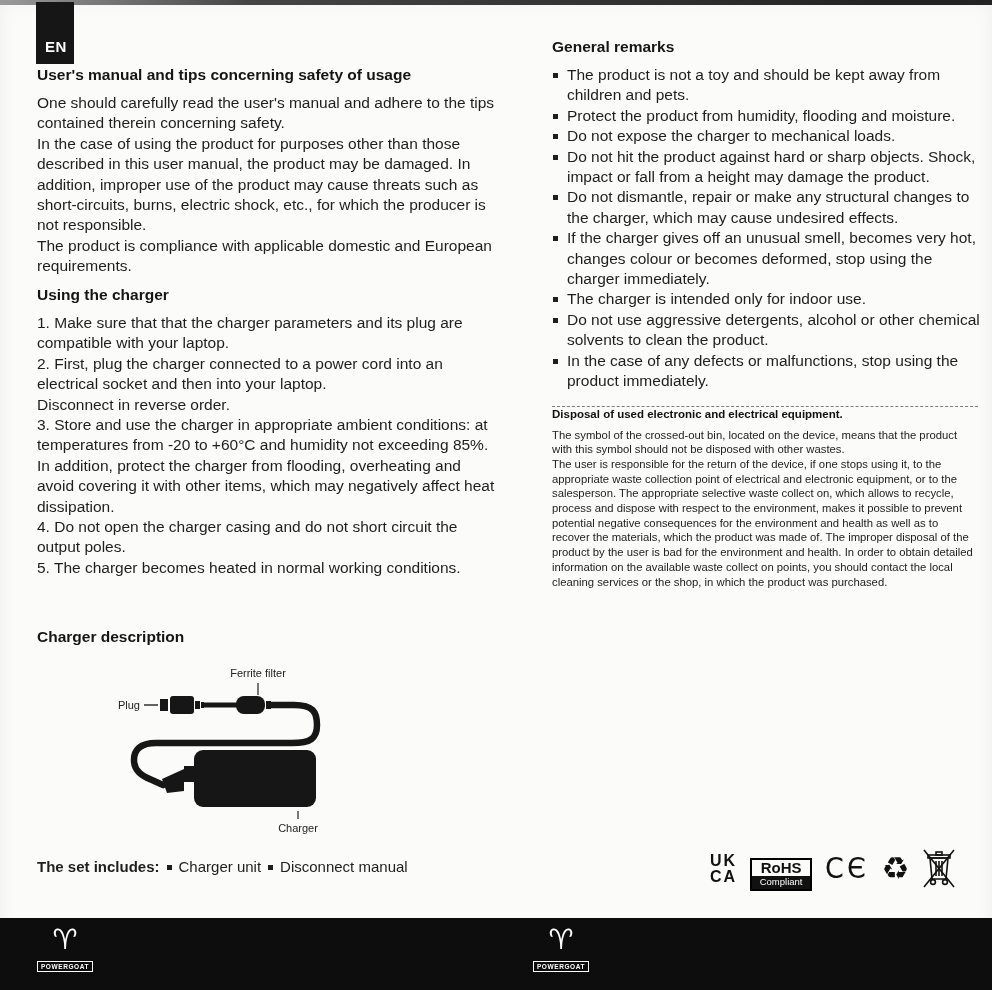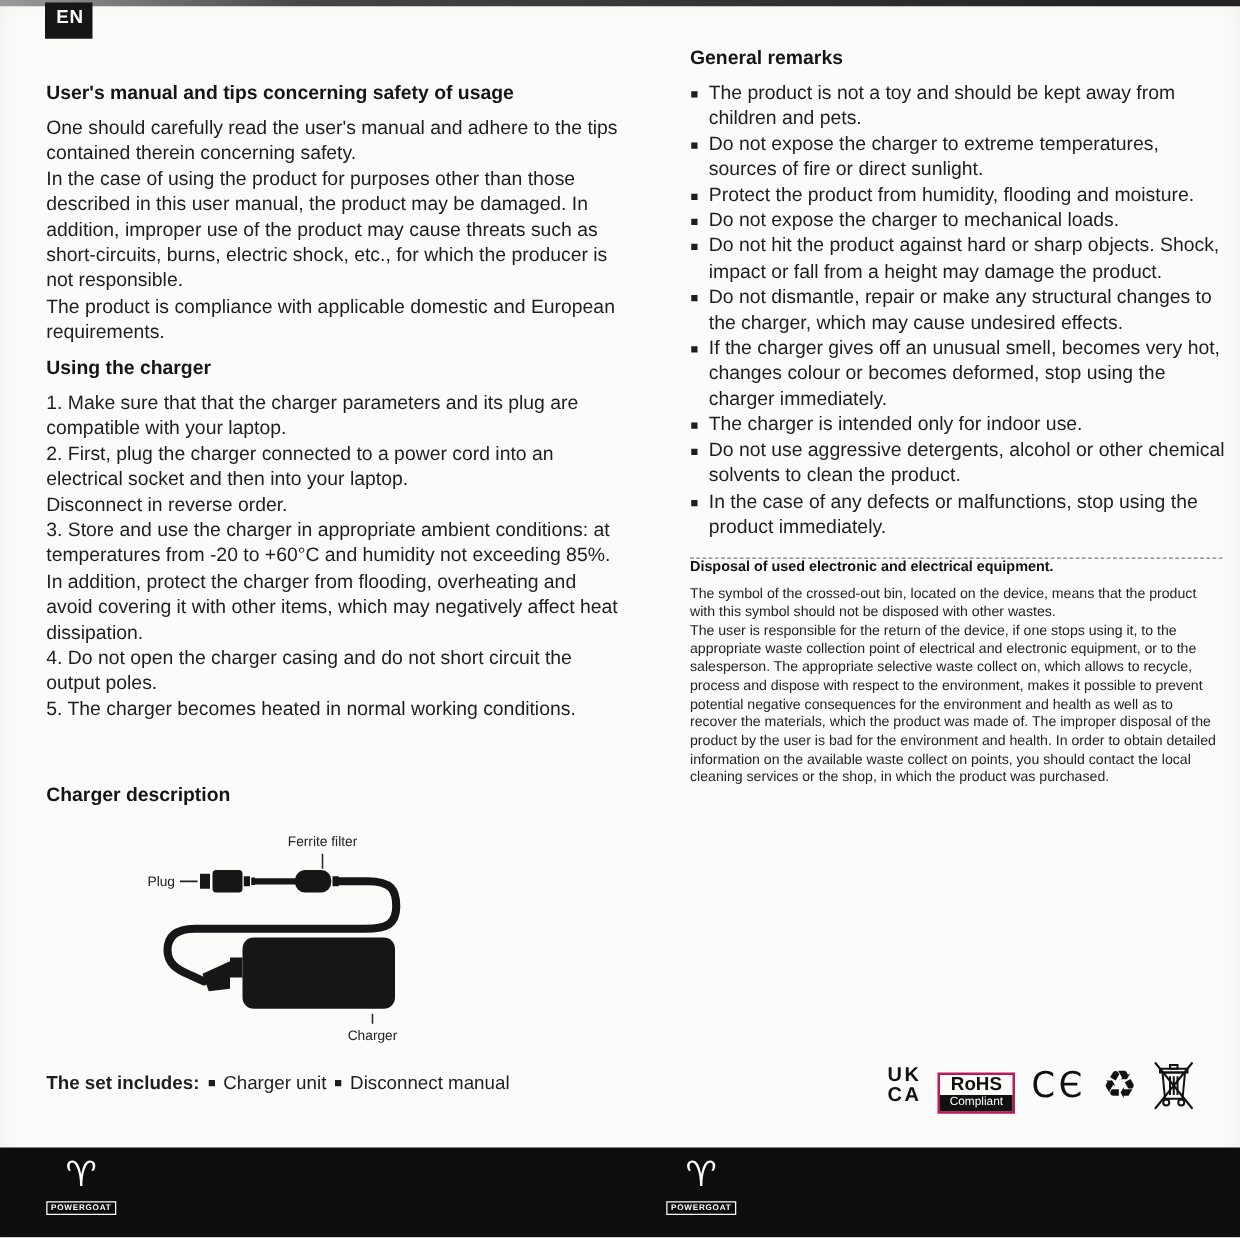--- a/index.html
+++ b/index.html
@@ -4,21 +4,21 @@
 <style>
   html,body{margin:0;padding:0;background:#e9e9e7;}
   .page{
     position:relative; width:992px; height:990px; overflow:hidden;
     background:#fbfbf9; color:#1e1e1e;
     font-family:"Liberation Sans", sans-serif;
     box-shadow:inset 0 0 18px rgba(0,0,0,.06);
   }
   .topstrip{position:absolute;top:0;left:0;width:992px;height:5px;
     background:linear-gradient(90deg,#9a9a9a,#454545 25%,#232323 90%);}
-  .en-badge{position:absolute;left:36px;top:2px;width:38px;height:29px;background:#161616;
+  .en-badge{position:absolute;left:36px;top:2px;width:38px;height:62px;background:#161616;
     color:#fff;font-weight:bold;font-size:15px;display:flex;align-items:flex-end;
     padding:0 0 9px 9px;box-sizing:border-box;letter-spacing:.5px;}
   .h-big{font-weight:bold;font-size:15.5px;color:#151515;line-height:18px;margin:0;}
   .body-text{font-size:15.5px;line-height:20.4px;white-space:pre-line;margin:0;}
   .small-bold{font-weight:bold;font-size:11.5px;line-height:14px;margin:0;color:#111;}
   .small-text{font-size:11.3px;line-height:14.7px;white-space:pre-line;margin:0;color:#222;}
 
   .left-h1{position:absolute;left:37px;top:66px;width:460px;}
   .left-intro{position:absolute;left:37px;top:93px;width:462px;}
   .left-h2{position:absolute;left:37px;top:286px;}
@@ -34,21 +34,21 @@
   ul.remarks{list-style:none;margin:0;padding:0;}
   ul.remarks li{display:flex;margin:0;}
   ul.remarks .bullet{flex:none;width:5px;height:5px;background:#1e1e1e;margin:8px 9px 0 1px;}
   ul.remarks .li-text{font-size:15.5px;line-height:20.4px;}
   .divider{border:none;border-top:1.5px dashed #7d7d7d;margin:14px 0 0 0;width:426px;}
   .disposal-h{}
   .disposal-t{margin-top:7px;width:424px;}
 
   .marks{position:absolute;left:710px;top:846px;display:flex;align-items:center;gap:13px;}
   .ukca{font-weight:bold;font-size:16px;line-height:16px;letter-spacing:2px;color:#111;}
-  .rohs{border:2px solid #be185d;text-align:center;min-width:58px;margin-top:12px;}
+  .rohs{border:2px solid #000000;text-align:center;min-width:58px;margin-top:12px;}
   .rohs-top{font-weight:bold;font-size:15px;line-height:16px;padding:0 3px;color:#111;}
   .rohs-bottom{background:#111;color:#fff;font-size:9.5px;line-height:12px;padding:0 2px 1px 2px;}
   .ce{font-family:"DejaVu Sans",sans-serif;font-size:27px;letter-spacing:3px;color:#111;transform:scaleY(1.05);}
   .recycle{font-family:"DejaVu Sans",sans-serif;font-size:31px;color:#111;line-height:31px;}
 
   .footer{position:absolute;left:0;top:918px;width:992px;height:72px;background:#0d0d0d;}
   .goat{position:absolute;top:7px;width:62px;text-align:center;color:#fff;}
   .goat-1{left:34px;} .goat-2{left:530px;}
   .goat-glyph{font-family:"DejaVu Sans",sans-serif;font-size:28px;line-height:30px;display:block;}
   .goat-name{display:inline-block;border:1px solid #fff;font-size:6.5px;font-weight:bold;
@@ -118,24 +118,20 @@
   <div class="set-line">
     <span class="set-label">The set includes:</span><span class="sq"></span><span>Charger unit</span><span class="sq"></span><span>Disconnect manual</span>
   </div>
 
   <div class="right-col">
     <h2 class="h-big">General remarks</h2>
     <ul class="remarks">
       <li>
           <span class="bullet"></span>
           <span class="li-text">The product is not a toy and should be kept away from children and pets.</span>
-        </li>
-      <li>
-          <span class="bullet"></span>
-          <span class="li-text">Do not expose the charger to extreme temperatures, sources of fire or direct sunlight.</span>
         </li>
       <li>
           <span class="bullet"></span>
           <span class="li-text">Protect the product from humidity, flooding and moisture.</span>
         </li>
       <li>
           <span class="bullet"></span>
           <span class="li-text">Do not expose the charger to mechanical loads.</span>
         </li>
       <li>

